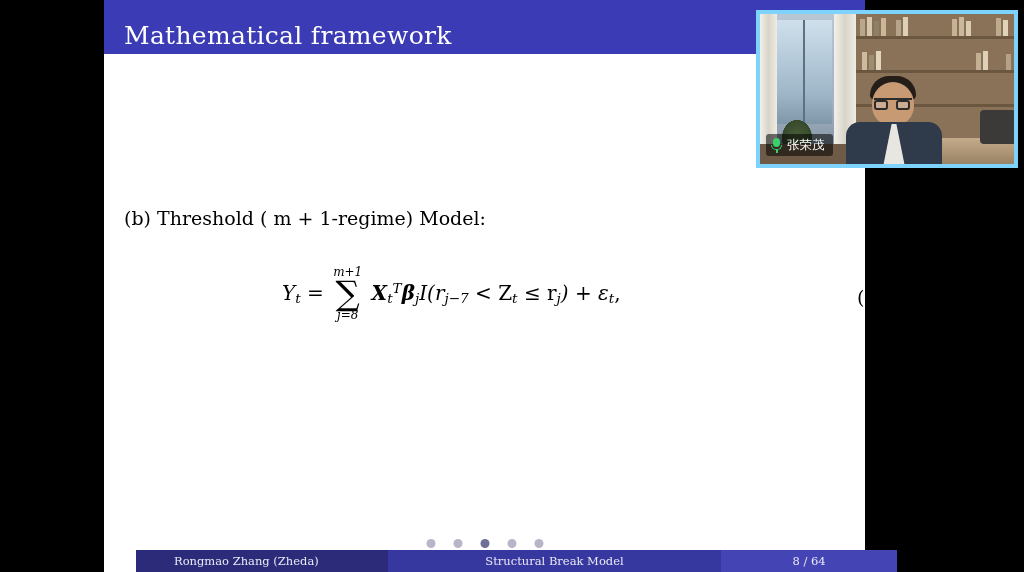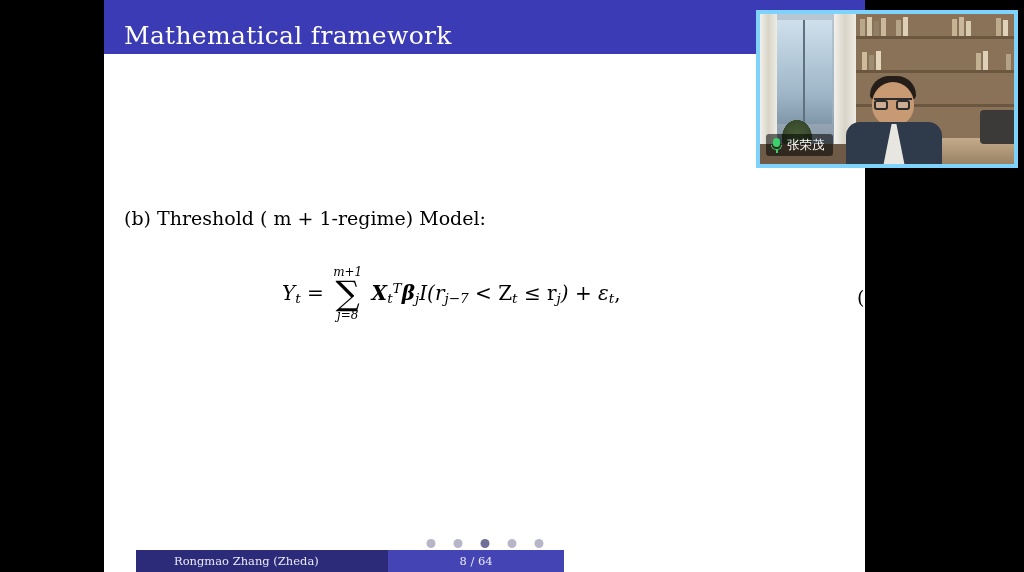--- a/index.html
+++ b/index.html
@@ -400,20 +400,21 @@
     <div id="nav-dots">
       <span class="dot"></span>
       <span class="dot"></span>
       <span class="dot active"></span>
       <span class="dot"></span>
       <span class="dot"></span>
     </div>
 
     <div id="slide-footer">
       <div class="foot-cell" id="foot-author">Rongmao Zhang  (Zheda)</div>
+      <div class="foot-cell" id="foot-subject">Structural Break Model</div>
       <div class="foot-cell" id="foot-page">8 / 64</div>
     </div>
 
   </div>
 
   <div id="webcam">
     <div id="cam-left">
       <div id="cam-window"></div>
       <div id="cam-window-mullion"></div>
       <div class="curtain" id="curtain-l"></div>

